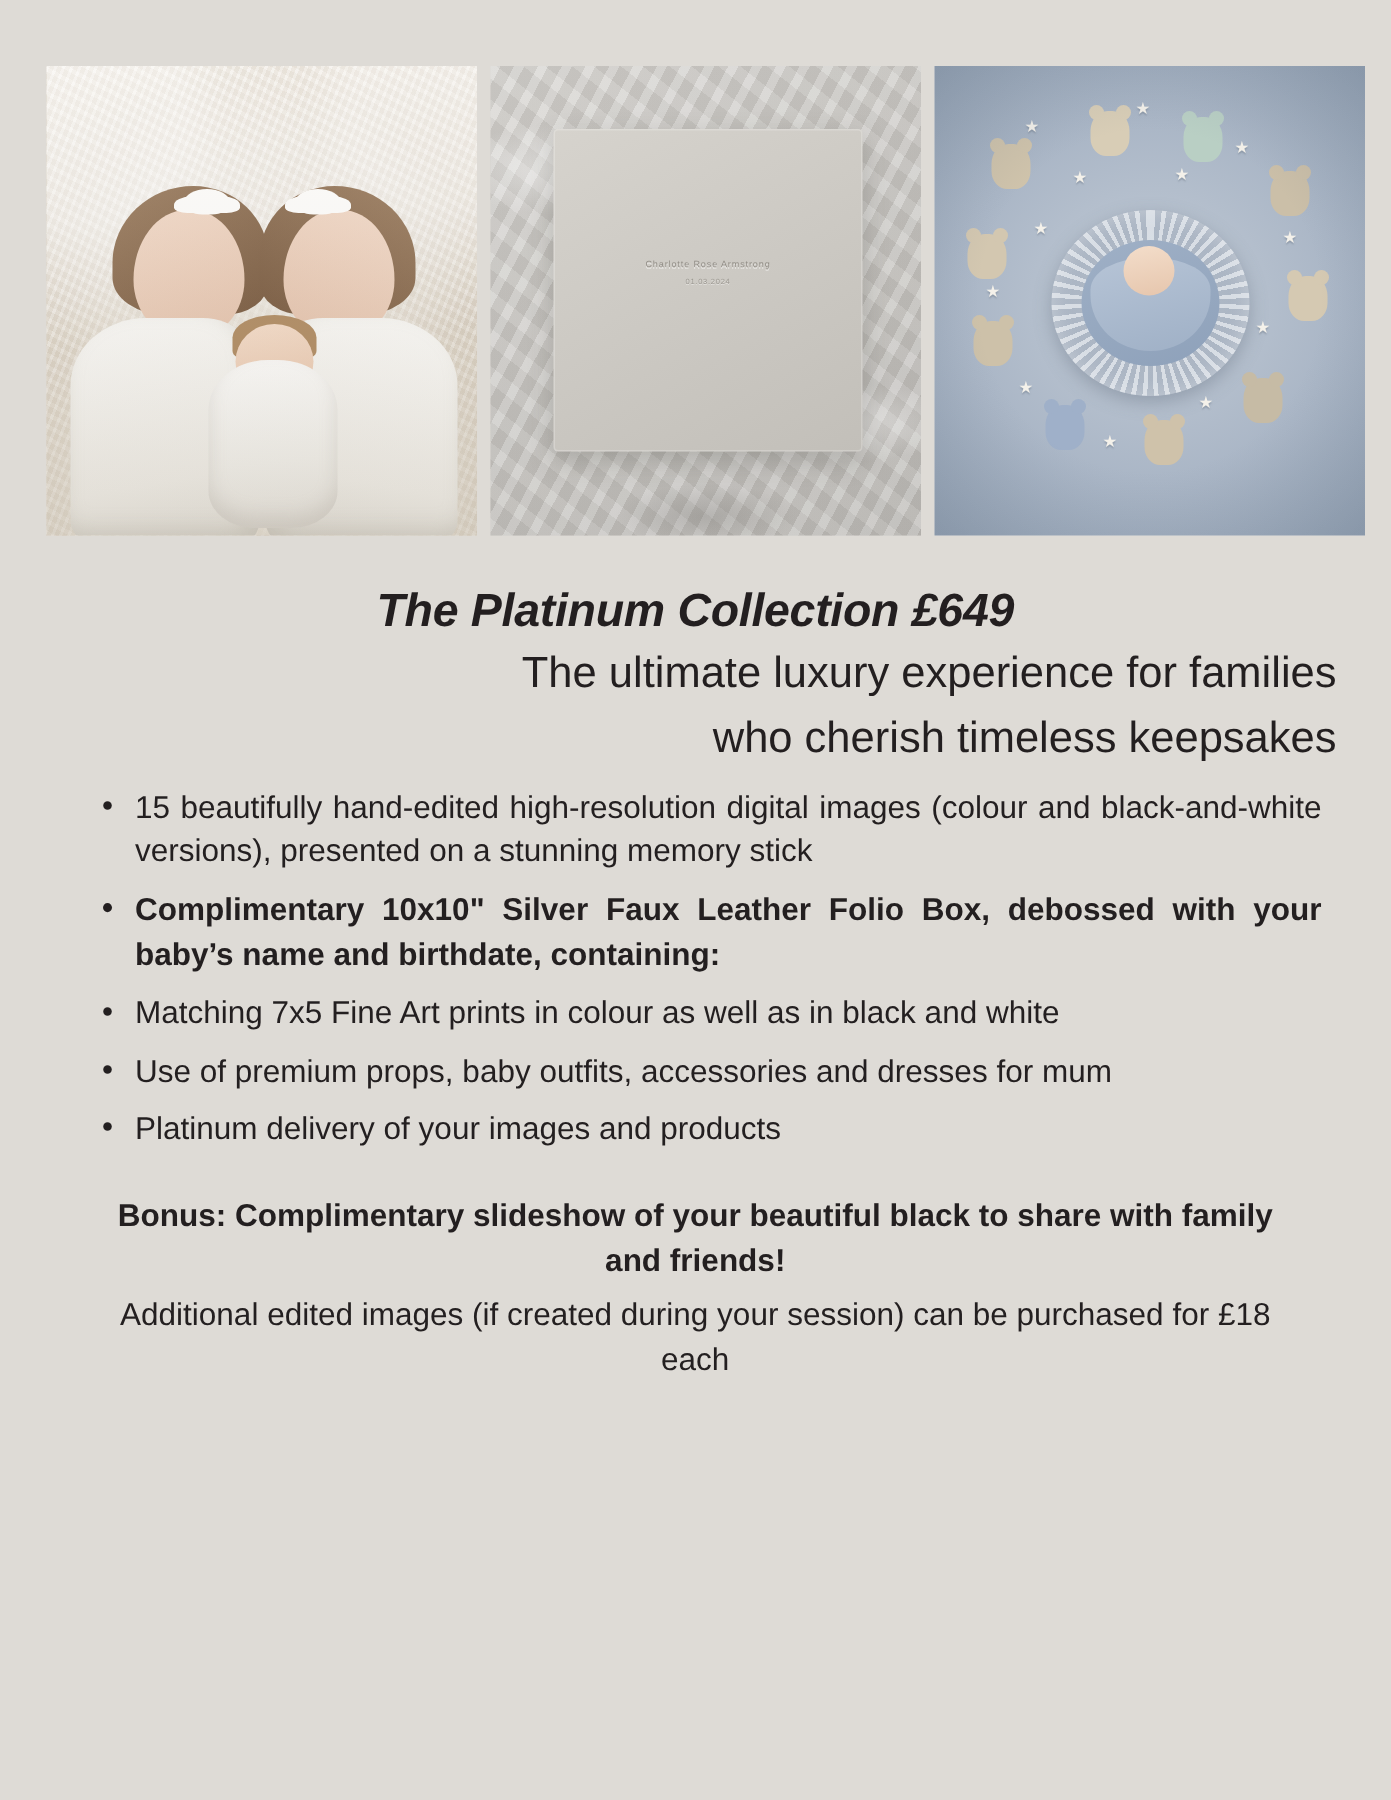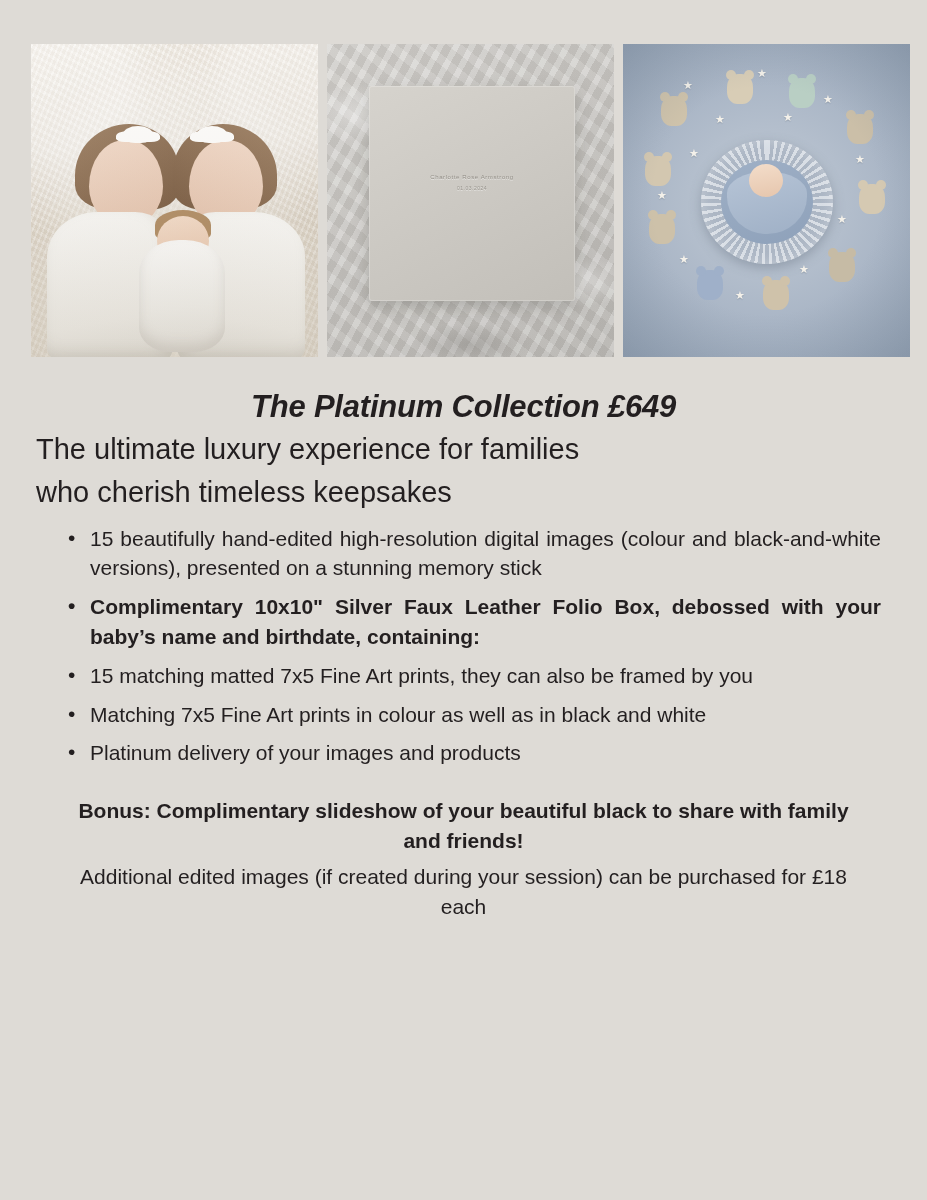--- a/index.html
+++ b/index.html
@@ -203,21 +203,21 @@
   .headline {
     text-align: center;
     font-size: 31px;
     font-weight: bold;
     letter-spacing: -0.2px;
     margin: 11px 0 0 0;
     line-height: 1.22;
     font-style: italic;
   }
   .subhead {
-    text-align: left;
+    text-align: right;
     font-size: 29px;
     font-weight: normal;
     line-height: 1.34;
     margin: 4px 0 0 0;
   }
   ul.features {
     list-style: none;
     margin: 12px 0 0 0;
     padding: 0 10px 0 28px;
   }
@@ -321,22 +321,22 @@
 
   <div class="content">
 
     <h1 class="headline">The Platinum Collection £649</h1>
     <div class="subhead">The ultimate luxury experience for families</div>
     <div class="subhead">who cherish timeless keepsakes</div>
 
     <ul class="features">
       <li>15 beautifully hand-edited high-resolution digital images (colour and black-and-white versions), presented on a stunning memory stick</li>
       <li class="bold">Complimentary 10x10" Silver Faux Leather Folio Box, debossed with your baby’s name and birthdate, containing:</li>
-      <li class="nojustify">15 matching matted 7x5 Fine Art prints, they can also be framed by you</li>
       <li class="nojustify">Matching 7x5 Fine Art prints in colour as well as in black and white</li>
+      <li class="nojustify">Use of premium props, baby outfits, accessories and dresses for mum</li>
       <li class="nojustify">Platinum delivery of your images and products</li>
     </ul>
 
     <div class="bonus">Bonus: Complimentary slideshow of your beautiful black to share with family and friends!</div>
     <div class="extra">Additional edited images (if created during your session) can be purchased for £18 each</div>
 
   </div>
 </div>
 
 </body></html>

